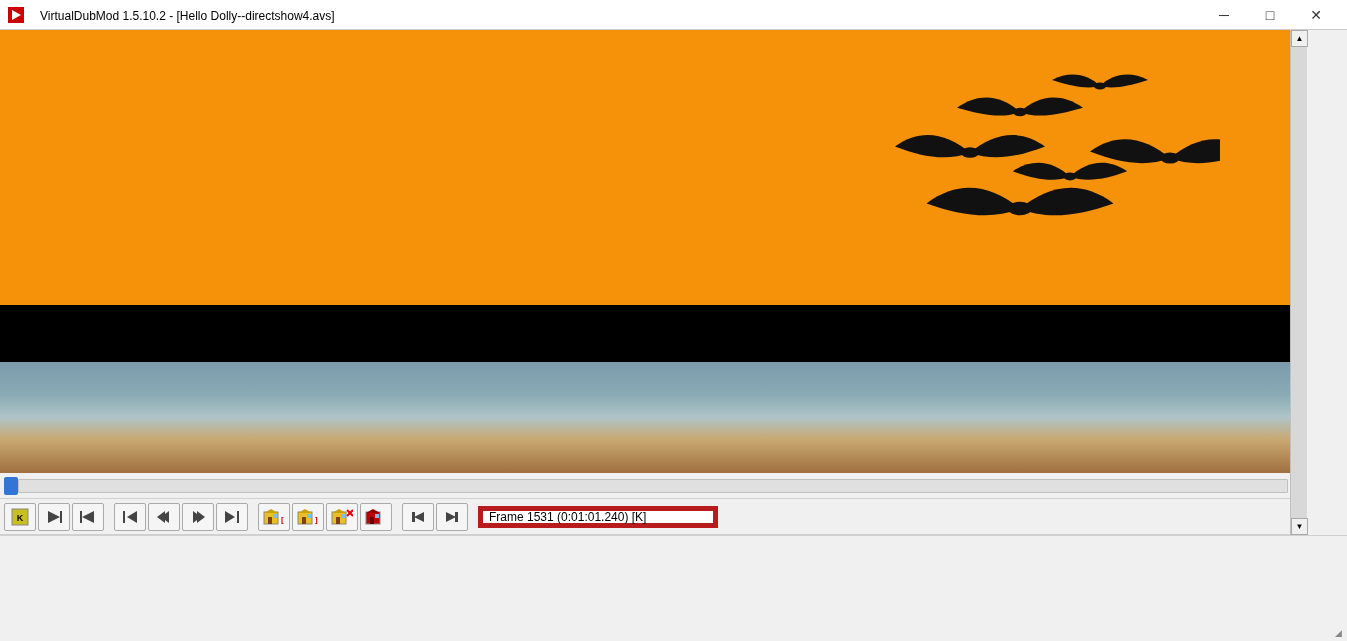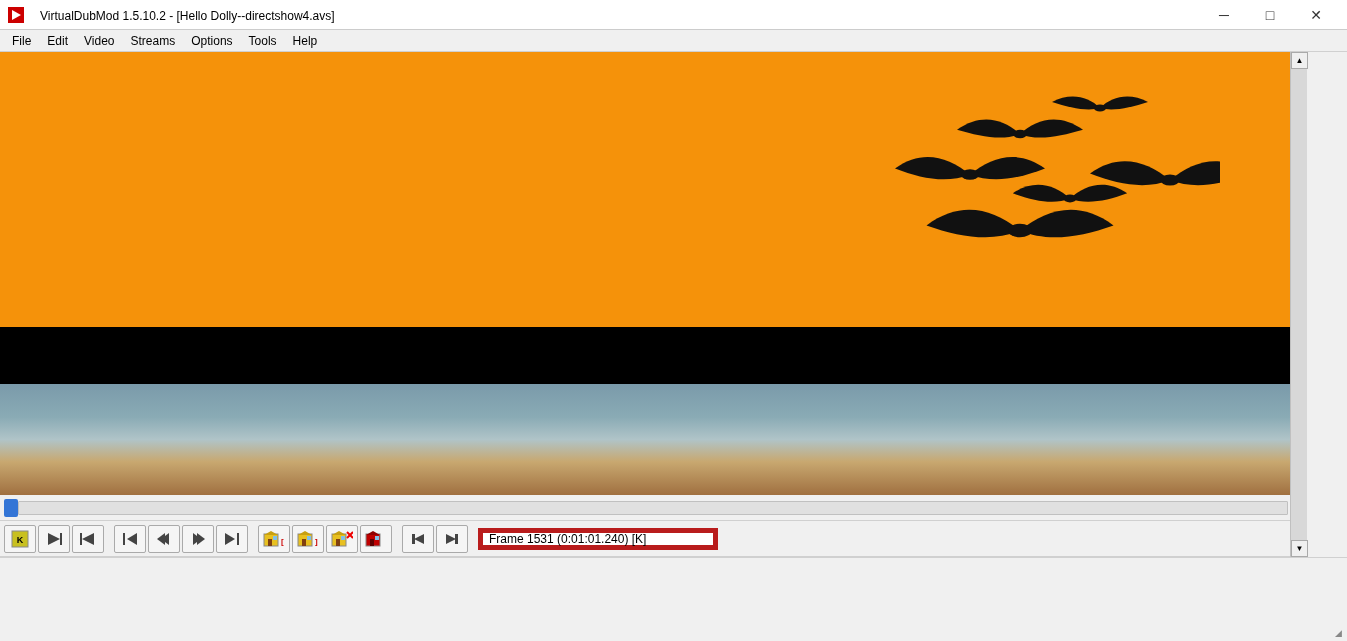--- a/index.html
+++ b/index.html
@@ -219,29 +219,20 @@
       </button>
       <button class="title-btn">
         <span>□</span>
       </button>
       <button class="title-btn close">
         <span>✕</span>
       </button>
     </div>
   </div>
 
-  <div class="menu-bar">
-    <div class="menu-item">File</div>
-    <div class="menu-item">Edit</div>
-    <div class="menu-item">Video</div>
-    <div class="menu-item">Streams</div>
-    <div class="menu-item">Options</div>
-    <div class="menu-item">Tools</div>
-    <div class="menu-item">Help</div>
-  </div>
 
   <div class="main-content">
 
     <div class="video-wrapper">
 
       <div class="video-area">
 
         <div class="video-orange"></div>
 
         <div class="video-black-bar"></div>

